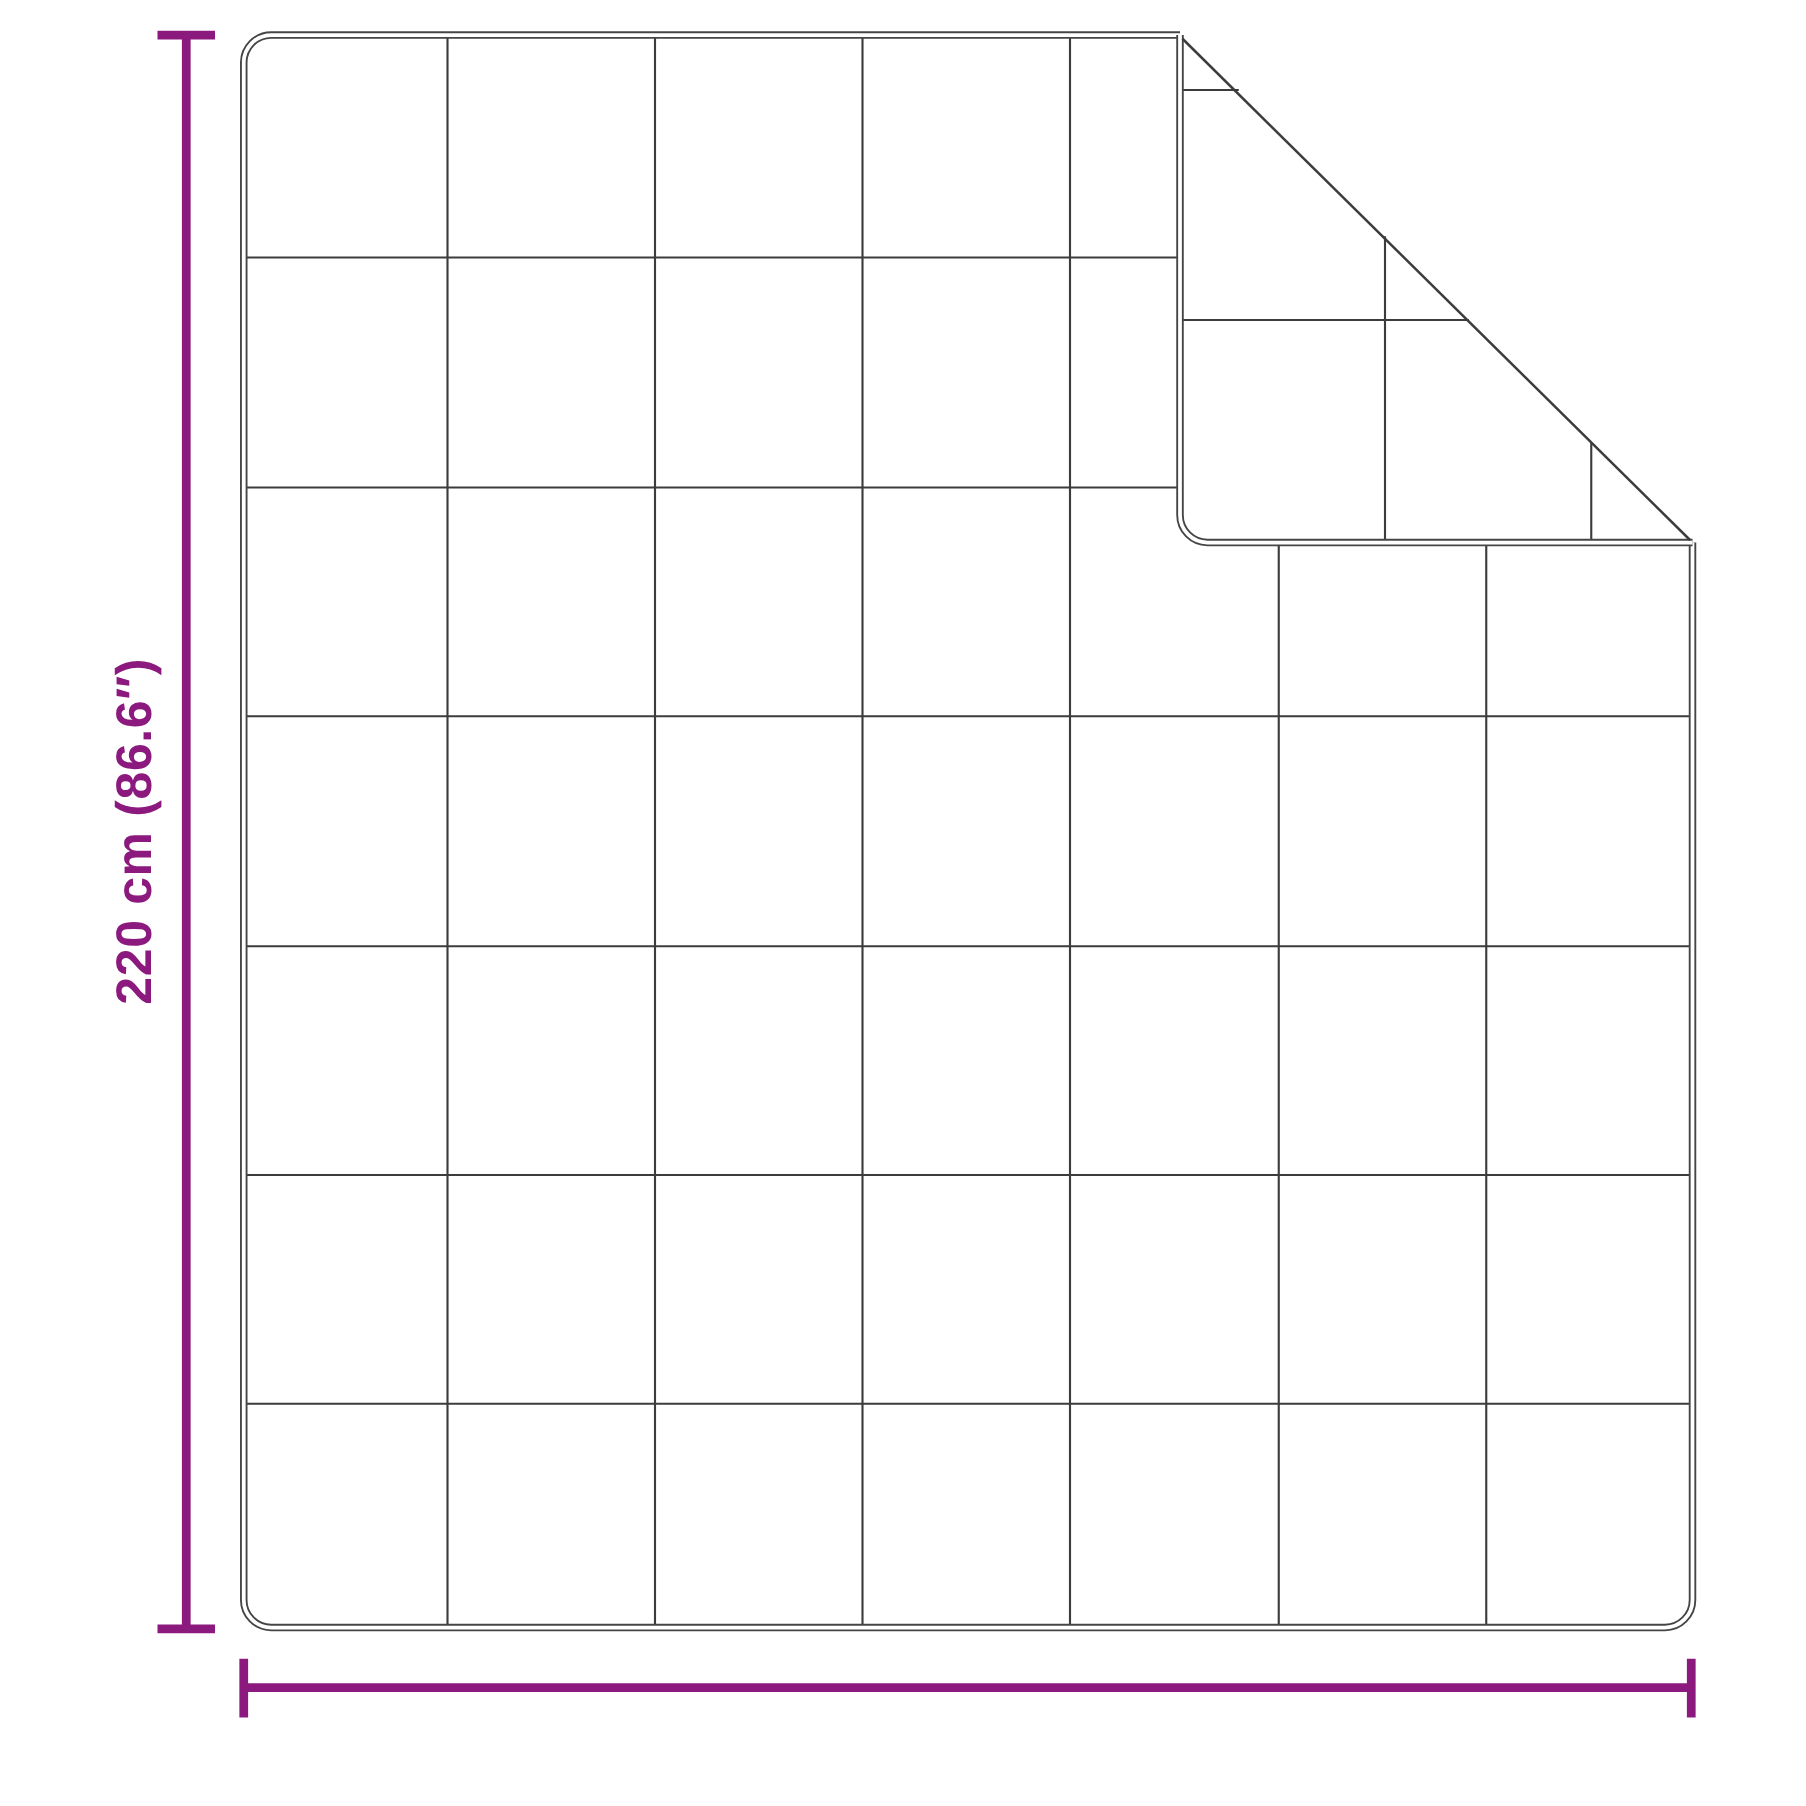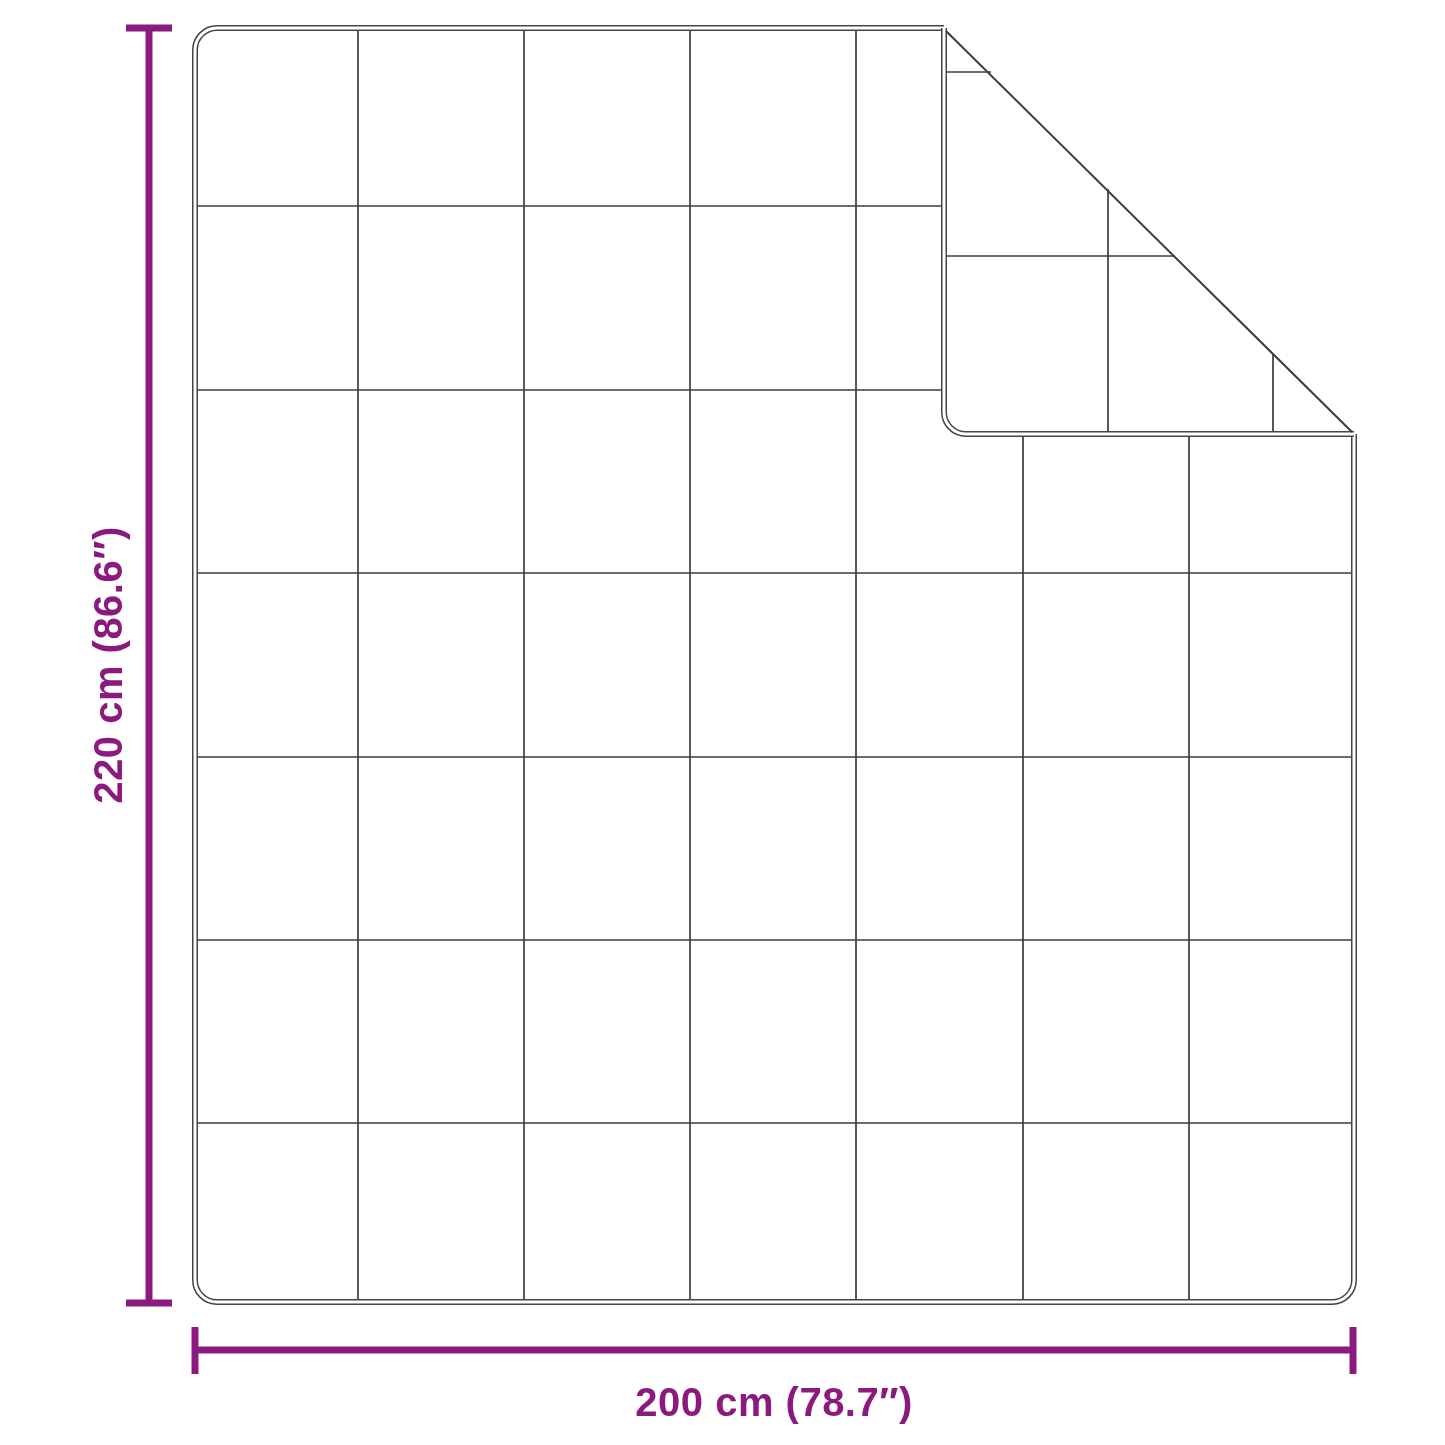--- a/index.html
+++ b/index.html
@@ -106,15 +106,14 @@
 
     <g stroke="#8c1a7e" stroke-width="7" stroke-linecap="butt">
       <line x1="195" y1="1350" x2="1353" y2="1350"></line>
       <line x1="195" y1="1327" x2="195" y2="1374"></line>
       <line x1="1353" y1="1327" x2="1353" y2="1374"></line>
     </g>
   </svg>
 
   <div class="dim-label vertical" style="color: rgb(140, 26, 126);">220 cm (86.6″)</div>
 
-  <div class="dim-label horizontal" style="color: rgb(140, 26, 126);">200 cm (78.7″)</div>
 
 </div>
 
 </body></html>

